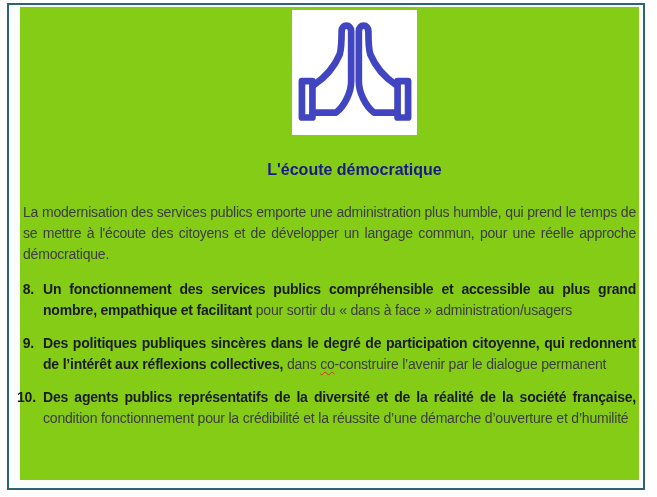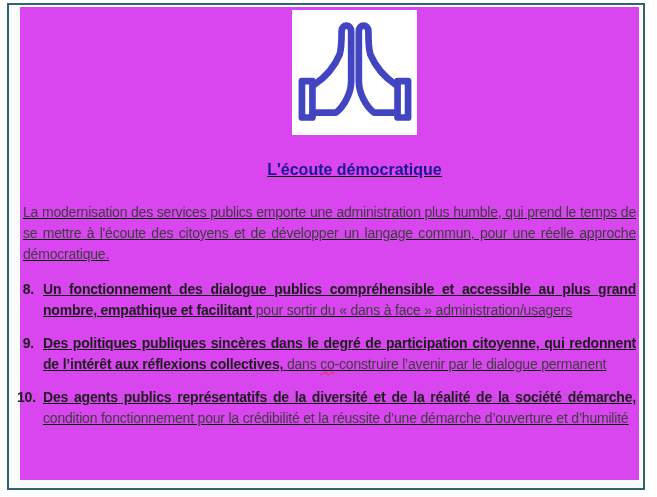--- a/index.html
+++ b/index.html
@@ -20,24 +20,23 @@
     border: 2px solid #2e6374;
     background: #fafbfb;
     box-sizing: border-box;
   }
   .content {
     position: absolute;
     left: 11px;
     top: 2px;
     right: 4px;
     bottom: 8px;
-    background: #d946ef;
+    background: #84cc16;
     padding: 0 3px;
     box-sizing: border-box;
-    text-decoration: underline;
   }
   .icon-box {
     width: 125px;
     height: 125px;
     margin: 3px auto 0 auto;
     transform: translateX(25px);
     background: #ffffff;
     display: flex;
     align-items: center;
     justify-content: center;
@@ -114,26 +113,26 @@
       </svg>
     </div>
 
     <h1 class="title">L'écoute démocratique</h1>
 
     <p class="intro">La modernisation des services publics emporte une administration plus humble, qui prend le temps de se mettre à l'écoute des citoyens et de développer un langage commun, pour une réelle approche démocratique.</p>
 
     <ol class="items">
       <li>
         <span class="num">8.</span>
-        <span class="bold-seg">Un fonctionnement des dialogue publics compréhensible et accessible au plus grand nombre, empathique et facilitant</span><span> pour sortir du « dans à face » administration/usagers</span><span class="sp-err"></span><span></span>
+        <span class="bold-seg">Un fonctionnement des services publics compréhensible et accessible au plus grand nombre, empathique et facilitant</span><span> pour sortir du « dans à face » administration/usagers</span><span class="sp-err"></span><span></span>
       </li>
       <li>
         <span class="num">9.</span>
         <span class="bold-seg">Des politiques publiques sincères dans le degré de participation citoyenne, qui redonnent de l’intérêt aux réflexions collectives,</span><span> dans </span><span class="sp-err">co</span><span>-construire l’avenir par le dialogue permanent</span>
       </li>
       <li>
         <span class="num">10.</span>
-        <span class="bold-seg">Des agents publics représentatifs de la diversité et de la réalité de la société démarche,</span><span> condition fonctionnement pour la crédibilité et la réussite d’une démarche d’ouverture et d’humilité</span><span class="sp-err"></span><span></span>
+        <span class="bold-seg">Des agents publics représentatifs de la diversité et de la réalité de la société française,</span><span> condition fonctionnement pour la crédibilité et la réussite d’une démarche d’ouverture et d’humilité</span><span class="sp-err"></span><span></span>
       </li>
     </ol>
 
   </div>
 </div>
 
 </body></html>

